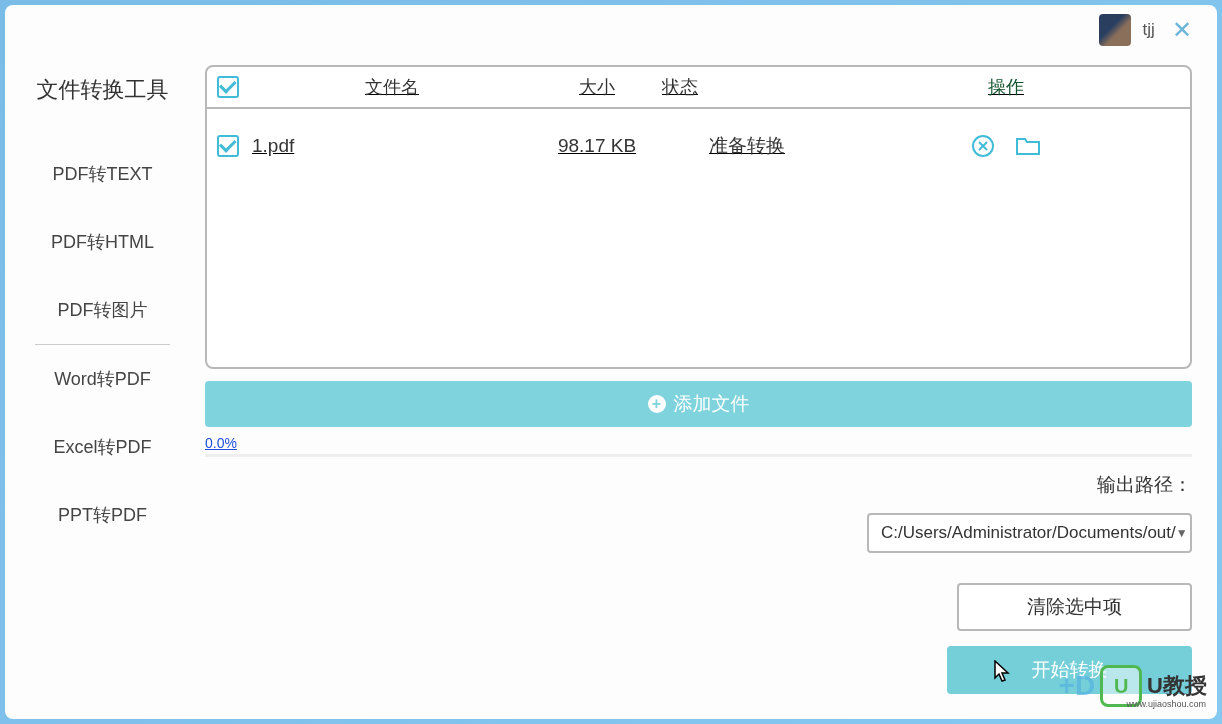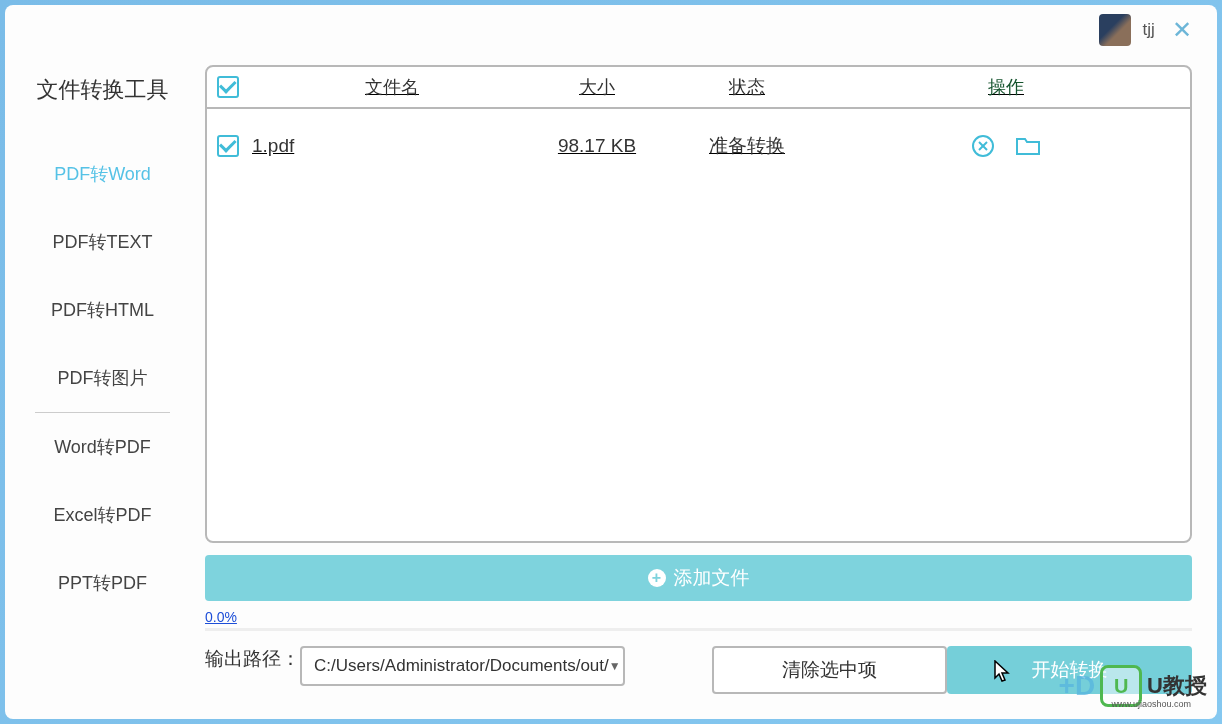--- a/index.html
+++ b/index.html
@@ -110,21 +110,20 @@
       color: #333;
     }
     .col-size {
       flex: 0 0 130px;
       text-align: center;
       font-size: 18px;
       color: #333;
     }
     .col-status {
       flex: 0 0 170px;
-      text-align: center;
       font-size: 18px;
       color: #333;
     }
     .col-action {
       flex: 1;
       text-align: center;
       font-size: 18px;
       color: #14532d;
     }
     .list-row {
@@ -220,22 +219,24 @@
       text-decoration: underline;
     }
     .progress-bar {
       height: 3px;
       background: #eee;
       width: 100%;
       margin-top: 3px;
     }
     .bottom-row {
       display: flex;
-      align-items: flex-start;
+      align-items: flex-end;
+      gap: 15px;
       margin-top: 15px;
+      flex-direction: column;
     }
     .output-label {
       font-size: 19px;
       color: #333;
     }
     .path-select {
       flex: 1;
       max-width: 325px;
       border: 2px solid #b8b8b8;
       border-radius: 4px;
@@ -313,40 +314,39 @@
       background: rgba(255,255,255,0.5);
     }
     .wm-text2 {
       color: #333;
       font-size: 22px;
       font-weight: bold;
     }
     .wm-sub {
       position: absolute;
       bottom: -2px;
-      right: 16px;
+      right: 1px;
       font-size: 9px;
       color: #555;
       white-space: nowrap;
     }
   </style>
 </head>
 <body>
 
 <div class="window">
   <div class="titlebar">
     <div class="avatar"></div>
     <span class="username">tjj</span>
     <span class="close-btn">✕</span>
   </div>
 
   <div class="main-content">
     <div class="sidebar">
       <h1 class="app-title">文件转换工具</h1>
-      <div class="nav-item active">PDF转Word</div>
       <div class="nav-item">PDF转TEXT</div>
       <div class="nav-item">PDF转HTML</div>
       <div class="nav-item">PDF转图片</div>
       <hr class="divider">
       <div class="nav-item">Word转PDF</div>
       <div class="nav-item">Excel转PDF</div>
       <div class="nav-item">PPT转PDF</div>
     </div>
 
     <div class="content-area">

